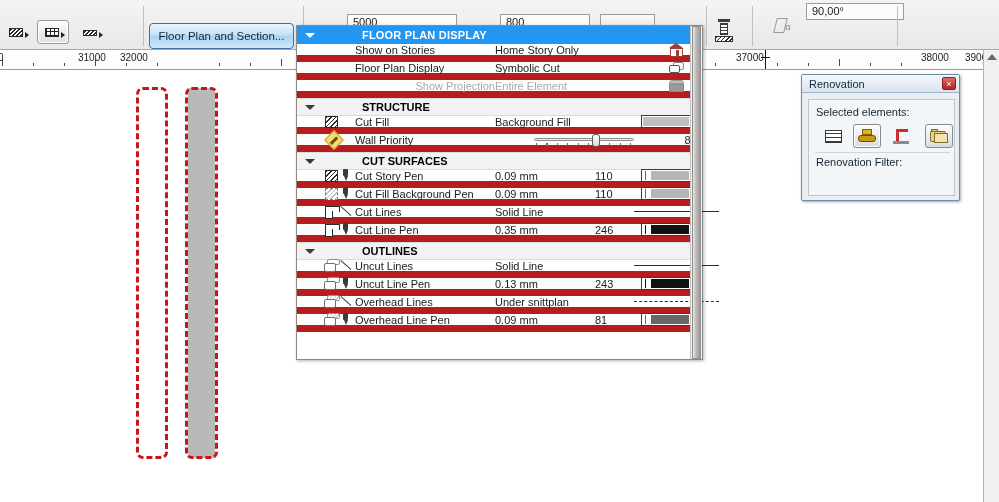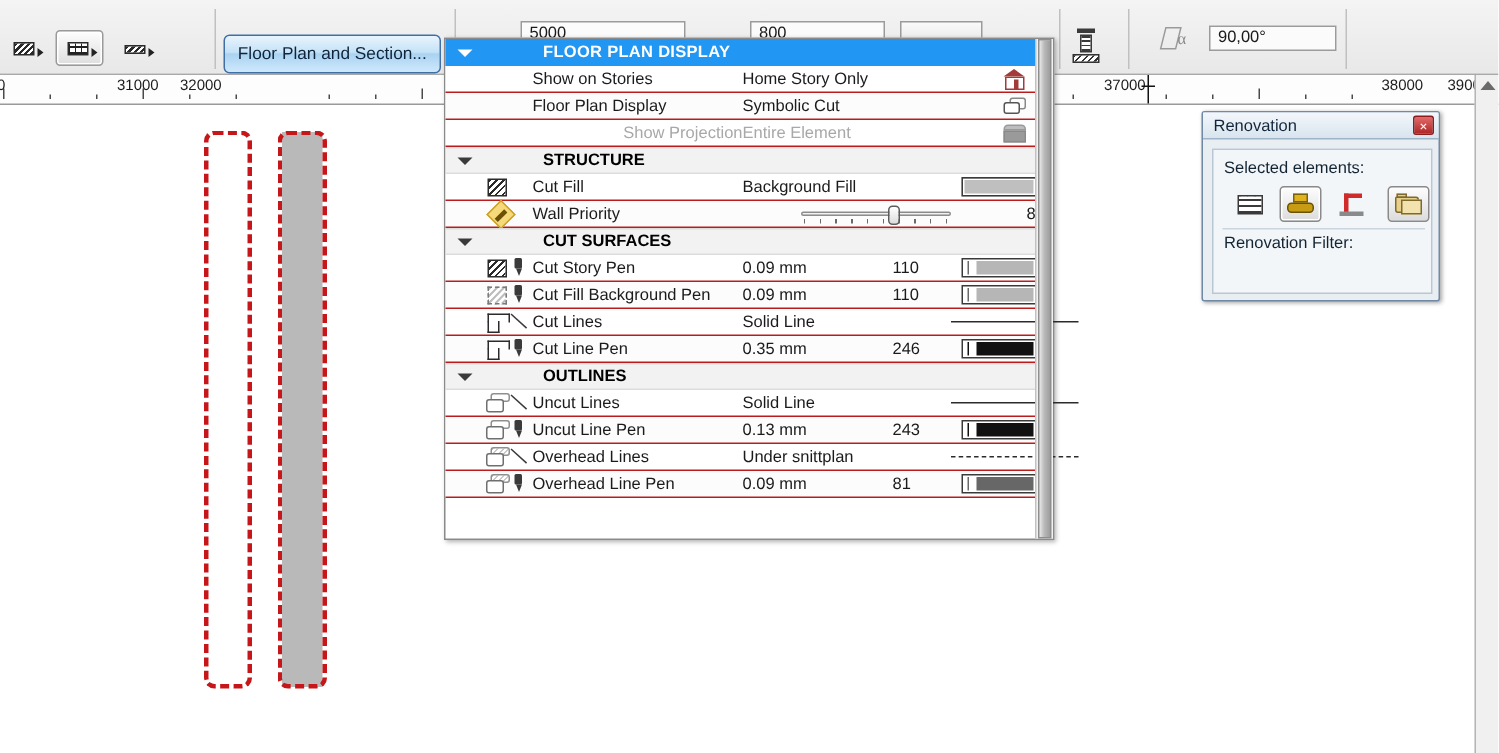--- a/index.html
+++ b/index.html
@@ -154,21 +154,21 @@
     display: flex; align-items: center;
   }
   .grp .tri:after {
     content:""; position:absolute; left:1px; top:4px; width:0;height:0;
     border-left:5px solid transparent;border-right:5px solid transparent;border-top:5px solid #3a3a3a;
   }
   .grp .gtxt { margin-left: 45px; }
 
   .row {
     position: relative; height: 18px; display: flex; align-items: center;
-    border-bottom: 1px solid #b91c1c; background: #fff;
+    border-bottom: 7px solid #b91c1c; background: #fff;
   }
   .row.alt { background: #fcfcfc; }
   .row .ricon { width: 58px; height: 18px; position: relative; flex: none; }
   .row .rname { width: 140px; font-size: 11px; color: #1b1b1b; }
   .row .rname.dim { color: #a8a8a8; text-align: right; }
   .row .rval  { width: 100px; font-size: 11px; color: #1b1b1b; }
   .row .rval.dim { color: #a8a8a8; }
   .row .rnum  { width: 44px; font-size: 11px; color: #1b1b1b; }
   .row .rswatch { width: 56px; position: relative; height: 18px; }
 
@@ -353,21 +353,21 @@
         <div class="mid"></div>
         <div class="base"></div>
     </div>
 
     <div class="tb-sep" style="left:752px;"></div>
 
     <div class="angle-ico" style="left:773px; top:17px;">
       <div class="para"></div>
         <div class="alpha">α</div>
     </div>
-    <div class="field-box" style="left:806px; top:17px; width:85px;">90,00°</div>
+    <div class="field-box" style="left:806px; top:3px; width:98px;">90,00°</div>
 
     <div class="tb-sep" style="left:897px;"></div>
   </div>
 
   <div class="ruler">
     <div class="tick med" style="left:2px;"></div>
     <div class="rlab" style="left:-2px;">0</div>
     <div class="tick small" style="left:33px;"></div>
     <div class="tick small" style="left:64px;"></div>
     <div class="tick med" style="left:95px;"></div>

